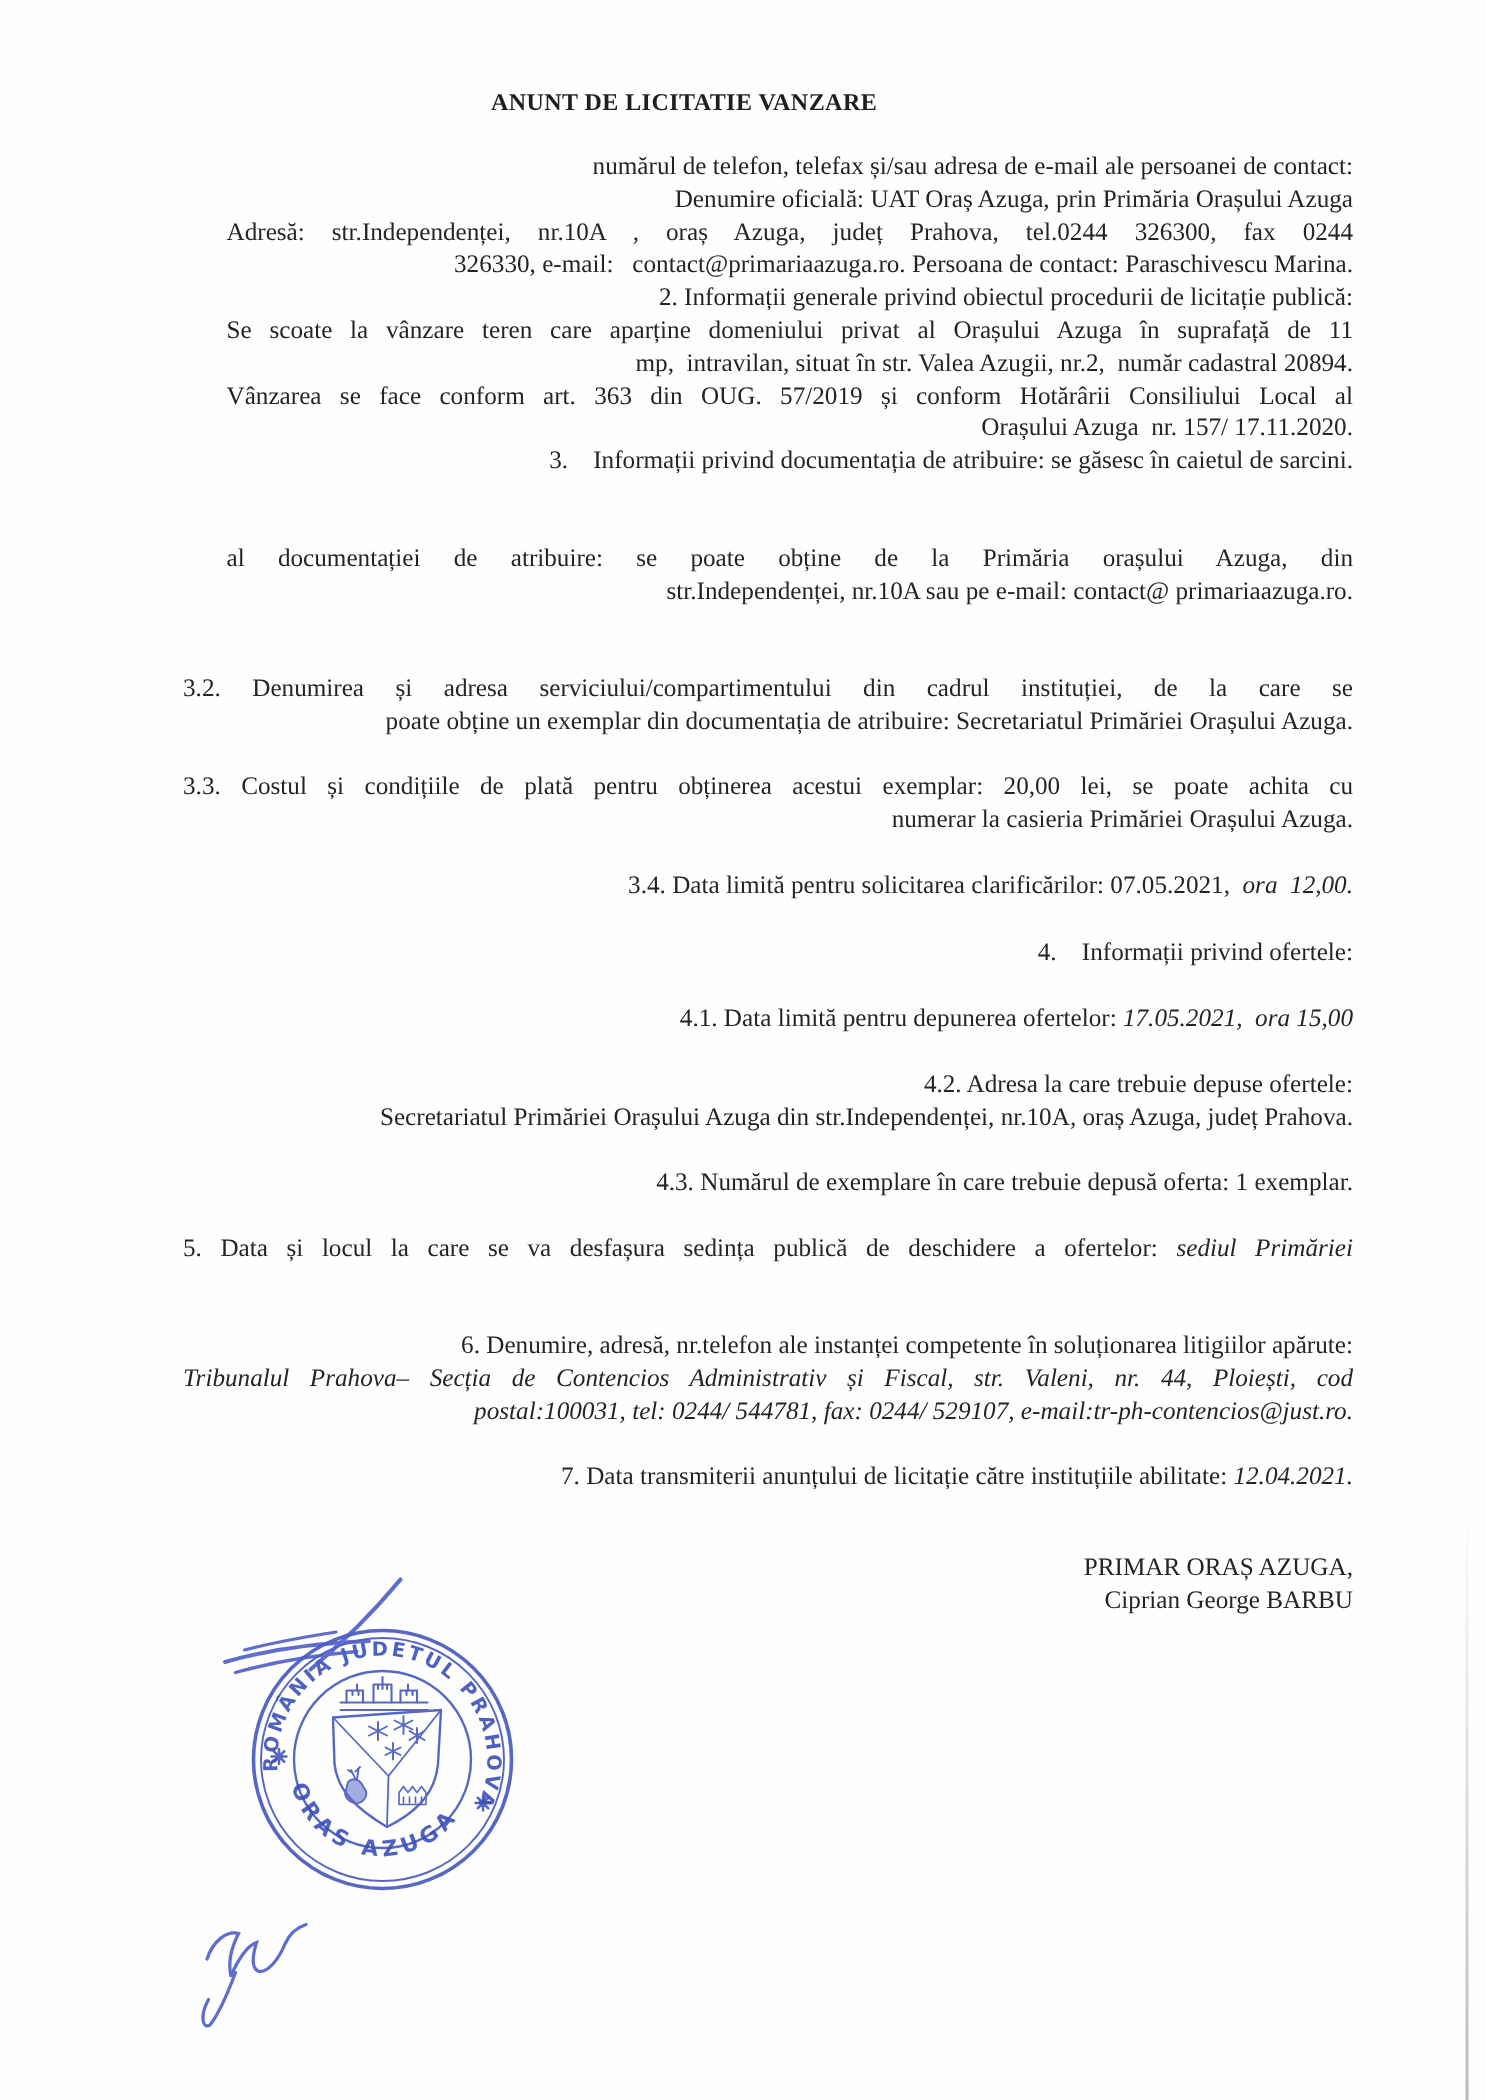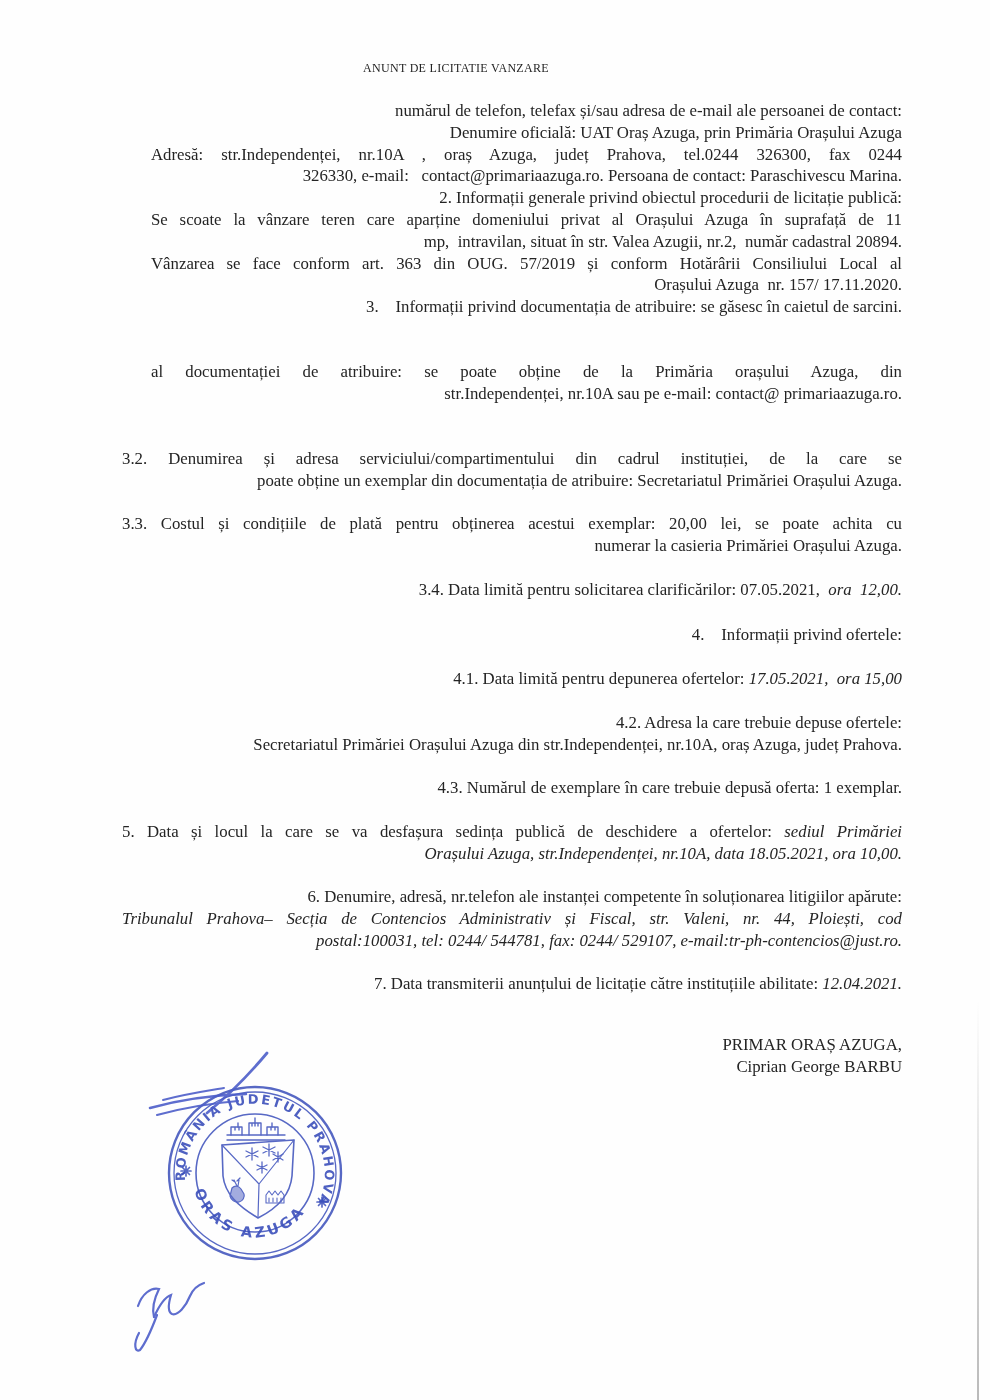--- a/index.html
+++ b/index.html
@@ -9,21 +9,21 @@
     font-size:16.8px;line-height:21.8px;color:#242424;overflow:hidden;
   }
   .blk{position:absolute;left:122px;width:780px;}
   .ln{min-height:21.8px;text-align:right;}
   .j{text-align:justify;text-align-last:justify;}
   .ind{text-indent:29px;}
   .pre{white-space:pre-wrap;}
   .it{font-style:italic;}
   .title{
     position:absolute;top:58px;left:0;width:912px;text-align:center;
-    font-weight:normal;font-size:12px;letter-spacing:.3px;color:#1f1f1f;
+    font-weight:bold;font-size:16px;letter-spacing:.3px;color:#1f1f1f;
   }
   .stamp{position:absolute;left:166px;top:1084px;width:178px;height:178px;}
   .pen-overlay{position:absolute;left:0;top:0;width:990px;height:1400px;pointer-events:none;}
   .edge-line{
     position:absolute;left:977px;top:1000px;width:2px;height:400px;
     background:linear-gradient(to bottom, rgba(150,150,150,0), rgba(130,130,130,.55));
   }
 </style>
 </head>
 <body>
@@ -76,21 +76,20 @@
     <div class="ln pre">4.2. Adresa la care trebuie depuse ofertele:</div>
     <div class="ln pre ind">Secretariatul Primăriei Orașului Azuga din str.Independenței, nr.10A, oraș Azuga, județ Prahova.</div>
   </div>
 
   <div class="blk" style="top:777px">
     <div class="ln pre">4.3. Numărul de exemplare în care trebuie depusă oferta: 1 exemplar.</div>
   </div>
 
   <div class="blk" style="top:821px">
     <div class="ln j"><span>5. Data și locul la care se va desfașura sedința publică de deschidere a ofertelor: </span><span class="it">sediul Primăriei</span></div>
-    <div class="ln pre it">Orașului Azuga, str.Independenței, nr.10A, data 18.05.2021, ora 10,00.</div>
   </div>
 
   <div class="blk" style="top:886px">
     <div class="ln pre">6. Denumire, adresă, nr.telefon ale instanței competente în soluționarea litigiilor apărute:</div>
     <div class="ln j it">Tribunalul Prahova– Secția de Contencios Administrativ și Fiscal, str. Valeni, nr. 44, Ploiești, cod</div>
     <div class="ln pre it">postal:100031, tel: 0244/ 544781, fax: 0244/ 529107, e-mail:tr-ph-contencios@just.ro.</div>
   </div>
 
   <div class="blk" style="top:973px">
     <div class="ln pre"><span>7. Data transmiterii anunțului de licitație către instituțiile abilitate: </span><span class="it">12.04.2021.</span></div>

